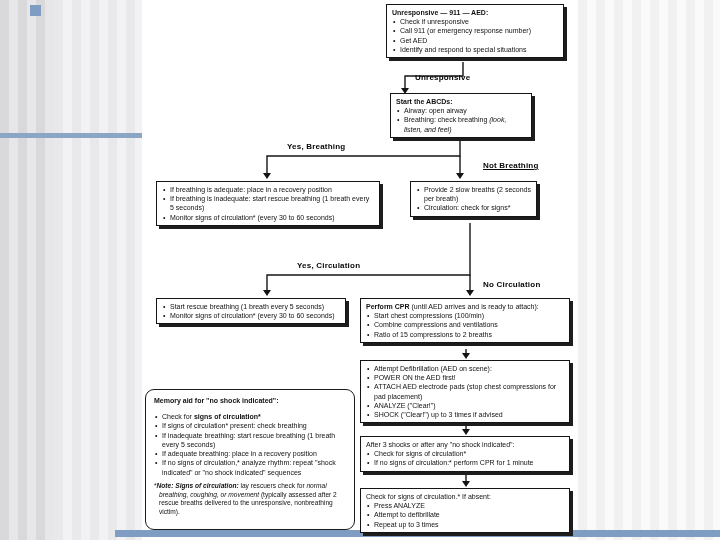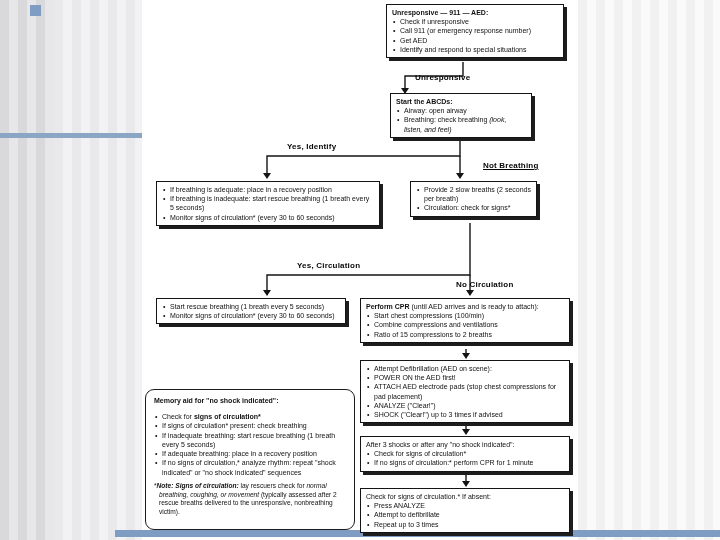--- a/index.html
+++ b/index.html
@@ -64,24 +64,24 @@
       <polygon points="456,173 464,173 460,179"></polygon>
       <polygon points="263,290 271,290 267,296"></polygon>
       <polygon points="466,290 474,290 470,296"></polygon>
       <polygon points="462,353 470,353 466,359"></polygon>
       <polygon points="462,429 470,429 466,435"></polygon>
       <polygon points="462,481 470,481 466,487"></polygon>
     </g>
   </svg>
 
   <div class="branch-label" style="left:415px;top:73px;">Unresponsive</div>
-  <div class="branch-label" style="left:287px;top:142px;">Yes, Identify</div>
+  <div class="branch-label" style="left:287px;top:142px;">Yes, Breathing</div>
   <div class="branch-label" style="left:483px;top:161px;text-decoration:underline;">Not Breathing</div>
   <div class="branch-label" style="left:297px;top:261px;">Yes, Circulation</div>
-  <div class="branch-label" style="left:456px;top:280px;">No Circulation</div>
+  <div class="branch-label" style="left:483px;top:280px;">No Circulation</div>
 
   <div class="box" style="left:386px;top:4px;width:166px;">
     <div class="title">Unresponsive — 911 — AED:</div>
     <div class="bullet">Check if unresponsive</div>
     <div class="bullet">Call 911 (or emergency response number)</div>
     <div class="bullet">Get AED</div>
     <div class="bullet">Identify and respond to special situations</div>
   </div>
 
   <div class="box" style="left:390px;top:93px;width:130px;">

